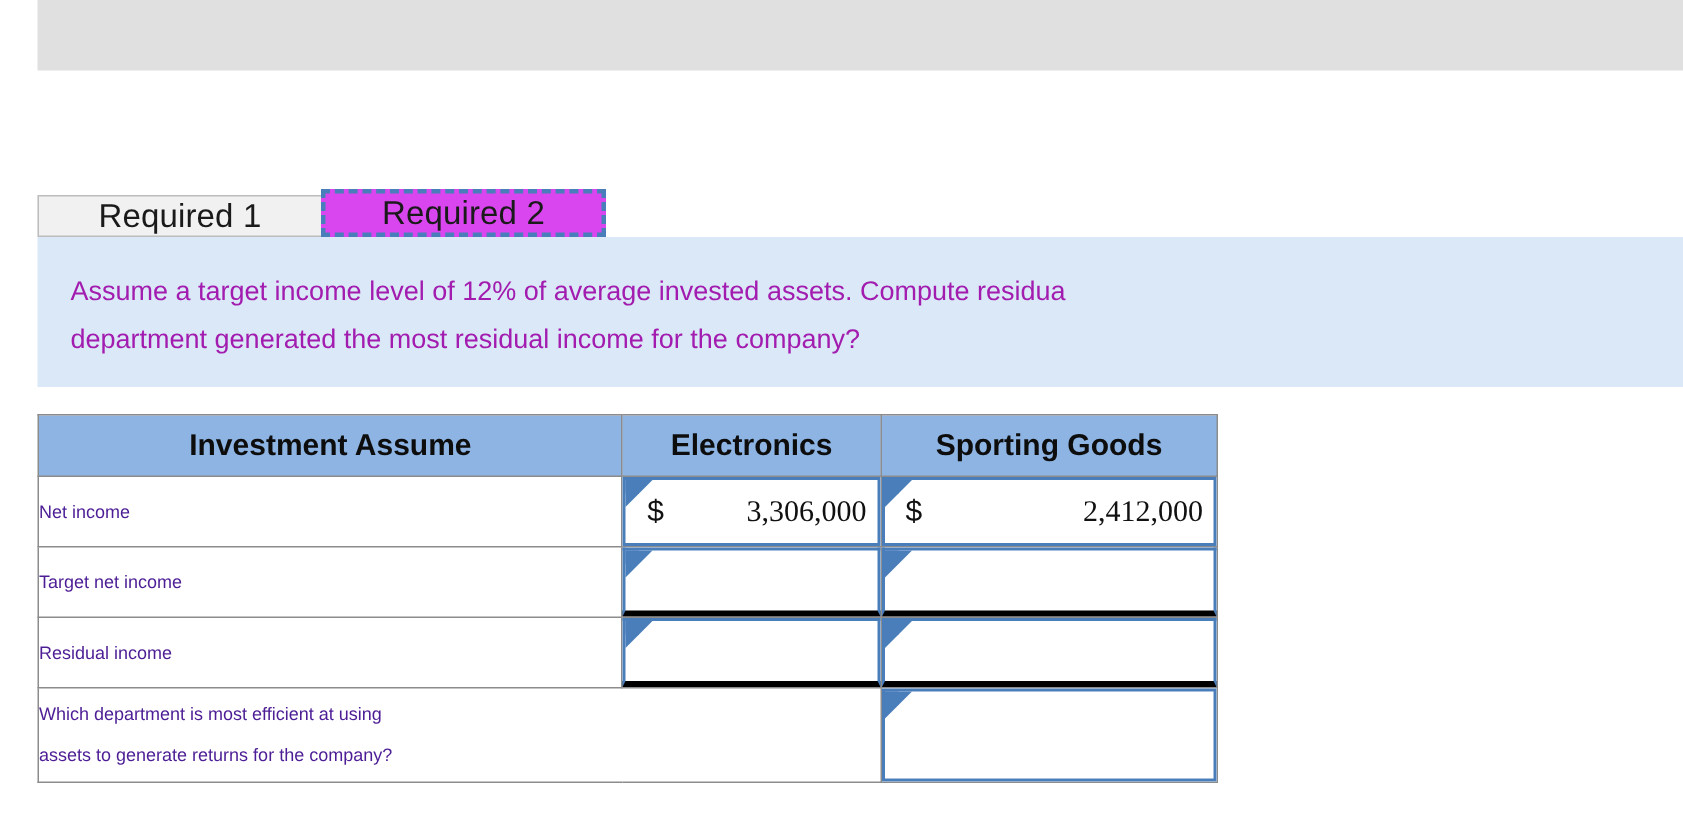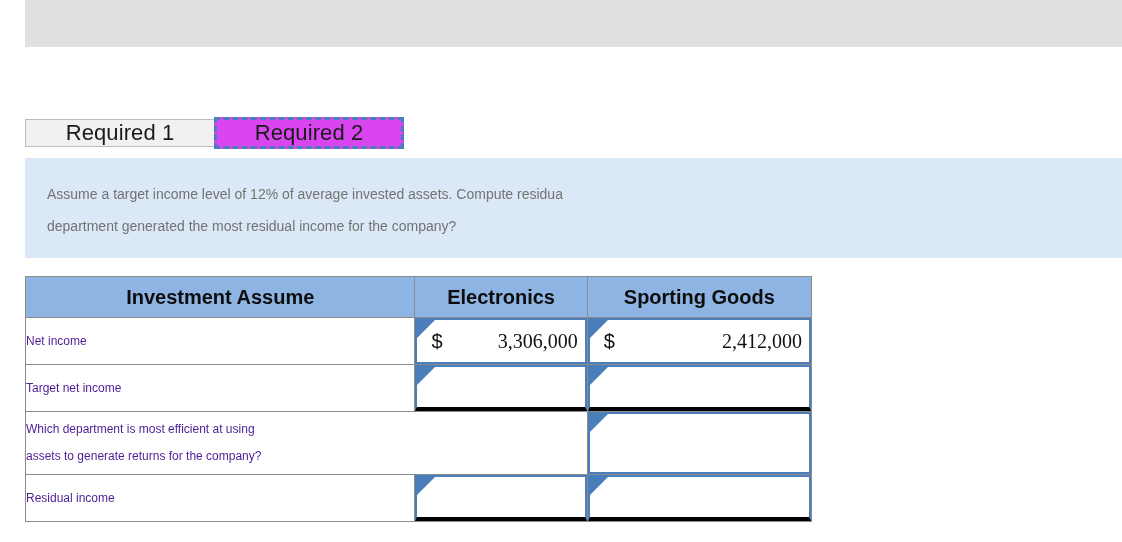--- a/index.html
+++ b/index.html
@@ -26,22 +26,21 @@
   }
 
   
   #tab-strip {
     position: absolute;
     left: 25px;
     top: 59px;
     width: 570px;
     height: 99px;
     display: flex;
-    align-items: center;
-    margin-top: 24px;
+    align-items: flex-end;
   }
   .tab {
     width: 190px;
     box-sizing: border-box;
     display: flex;
     align-items: center;
     justify-content: center;
     font-size: 22px;
     color: #1a1a1a;
     background: #f1f1f1;
@@ -62,23 +61,23 @@
     position: absolute;
     left: 25px;
     top: 158px;
     width: 1097px;
     height: 100px;
     background: #dbe8f7;
     box-sizing: border-box;
     padding: 20px 0 0 22px;
   }
   #instruction-text {
-    font-size: 14px;
+    font-size: 18px;
     line-height: 32px;
-    color: #737373;
+    color: #a21caf;
     white-space: nowrap;
   }
 
   
   #data-table {
     position: absolute;
     left: 25px;
     top: 276px;
     width: 787px;
     border-collapse: collapse;
@@ -232,50 +231,50 @@
           <span class="cell-marker"></span>
           <span class="val-wrap">
             <span class="currency"></span>
             <span class="amount"></span>
           </span>
         </div>
       </td>
     </tr>
 
     <tr>
+      <td class="row-label">Residual income</td>
+      <td class="input-cell">
+        <div class="answer-box underlined">
+          <span class="cell-marker"></span>
+          <span class="val-wrap">
+            <span class="currency"></span>
+            <span class="amount"></span>
+          </span>
+        </div>
+      </td>
+      <td class="input-cell">
+        <div class="answer-box underlined">
+          <span class="cell-marker"></span>
+          <span class="val-wrap">
+            <span class="currency"></span>
+            <span class="amount"></span>
+          </span>
+        </div>
+      </td>
+    </tr>
+
+    <tr>
       <td class="row-label tall" colspan="2">
         <div>Which department is most efficient at using</div>
         <div>assets to generate returns for the company?</div>
       </td>
       <td class="input-cell tall">
         <div class="answer-box">
           <span class="cell-marker"></span>
           <span class="val-wrap">
             <span class="amount"></span>
           </span>
         </div>
       </td>
     </tr>
 
-    <tr>
-      <td class="row-label">Residual income</td>
-      <td class="input-cell">
-        <div class="answer-box underlined">
-          <span class="cell-marker"></span>
-          <span class="val-wrap">
-            <span class="currency"></span>
-            <span class="amount"></span>
-          </span>
-        </div>
-      </td>
-      <td class="input-cell">
-        <div class="answer-box underlined">
-          <span class="cell-marker"></span>
-          <span class="val-wrap">
-            <span class="currency"></span>
-            <span class="amount"></span>
-          </span>
-        </div>
-      </td>
-    </tr>
-
   </tbody>
 </table>
 
 </body></html>

